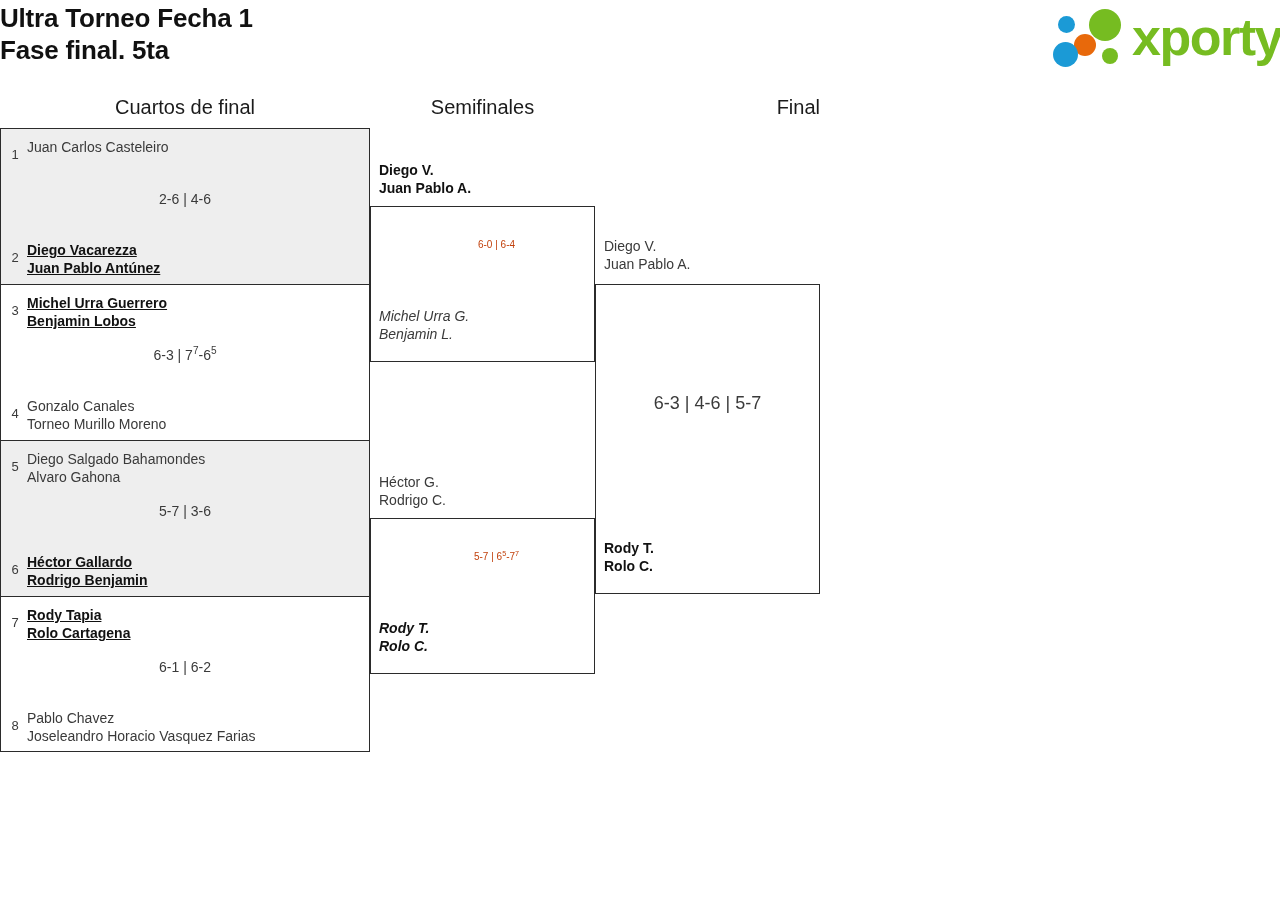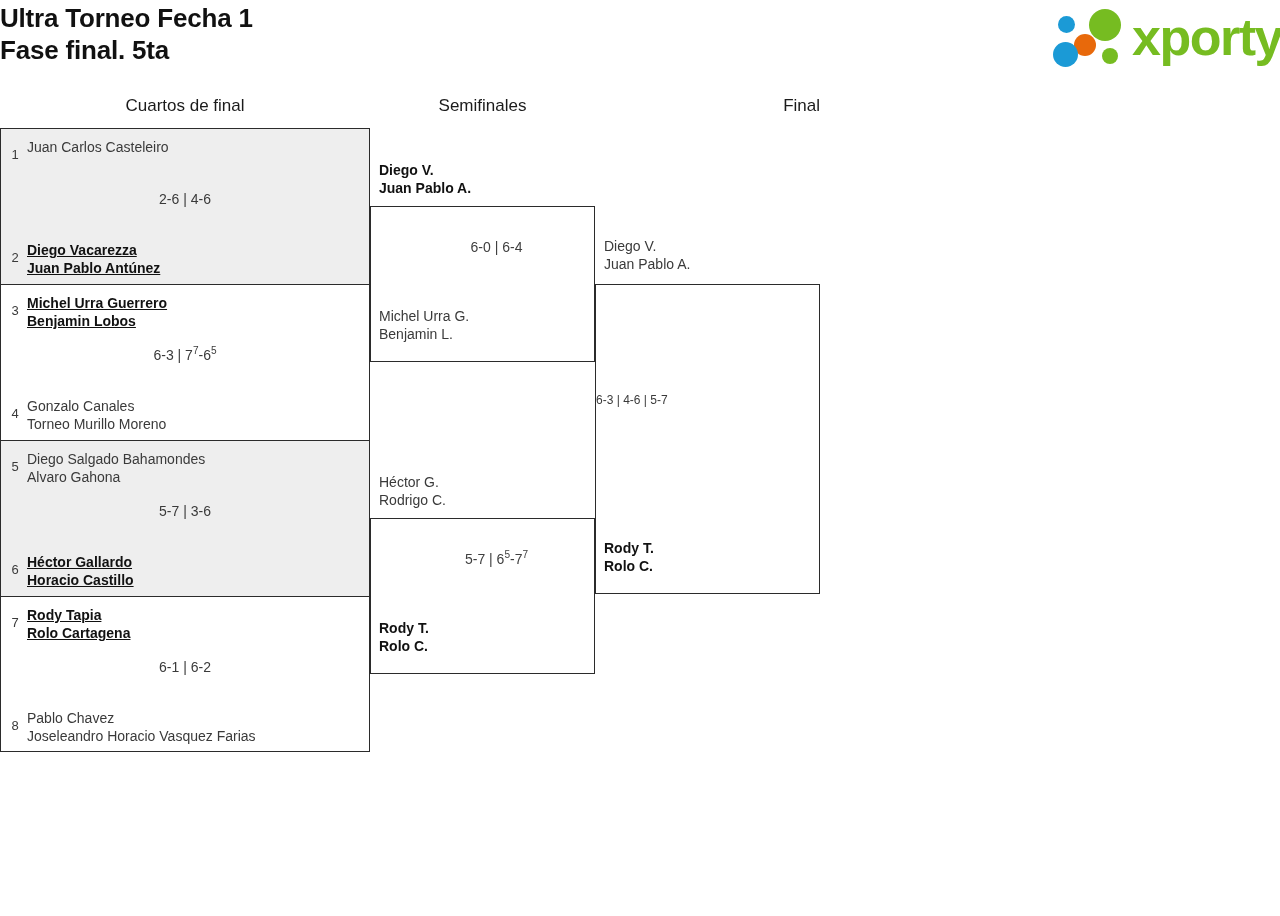--- a/index.html
+++ b/index.html
@@ -60,21 +60,21 @@
     font-weight: bold;
     color: #76bc21;
     letter-spacing: -1.5px;
     line-height: 62px;
   }
 
   
   .round-header {
     position: absolute;
     top: 96px;
-    font-size: 17px;
+    font-size: 20px;
     color: #1b1b1b;
     text-align: center;
     white-space: nowrap;
   }
   #round-header-0 { left: 0px;   width: 370px; }
   #round-header-1 { left: 370px; width: 225px; }
   #round-header-2 { left: 595px; width: 225px; text-align: right; }
 
   
   #bracket {
@@ -141,28 +141,28 @@
   .r2-team {
     position: absolute;
     left: 8px; right: 6px;
     font-size: 14px;
     line-height: 18px;
     color: #3a3a3a;
   }
   .r2-team.winner { color: #111111; font-weight: bold; }
   .r2-team .p { display: block; white-space: nowrap; }
   .r2-team-above { top: -46px; }
-  .r2-team-below { top: 108px; }
+  .r2-team-below { top: 108px; font-style: italic; }
   .r2-score {
     position: absolute;
     left: 0; right: 0;
     top: 107px;
     text-align: center;
-    font-size: 14px;
-    color: #404040;
+    font-size: 10px;
+    color: #c2410c;
     margin-left: 28px;
   }
 
   
   .r3-match {
     position: absolute;
     left: 595px;
     width: 225px;
     height: 310px;
     border: 1px solid #2b2b2b;
@@ -173,21 +173,22 @@
     left: 8px; right: 6px;
     font-size: 14px;
     line-height: 18px;
     color: #3a3a3a;
   }
   .r3-team.winner { color: #111111; font-weight: bold; }
   .r3-team .p { display: block; white-space: nowrap; }
   .r3-score {
     position: absolute;
     left: 0; right: 0;
-    font-size: 12px;
+    text-align: center;
+    font-size: 18px;
     color: #3a3a3a;
   }
 
   sup { font-size: 0.72em; vertical-align: super; line-height: 0; }
 </style>
 </head>
 <body>
 
 <div id="page">
 
@@ -245,21 +246,21 @@
     <div class="r1-match shaded" style="top:312px;">
       <div class="seed r1-seed-top">5</div>
       <div class="team r1-team-top">
         <span class="p">Diego Salgado Bahamondes</span>
         <span class="p">Alvaro Gahona</span>
       </div>
       <div class="r1-score">5-7 | 3-6</div>
       <div class="seed r1-seed-bottom">6</div>
       <div class="team winner r1-team-bottom">
         <span class="p">Héctor Gallardo</span>
-        <span class="p">Horacio Castillo</span>
+        <span class="p">Rodrigo Benjamin</span>
       </div>
     </div>
 
     <div class="r1-match plain last" style="top:468px;">
       <div class="seed r1-seed-top">7</div>
       <div class="team winner r1-team-top">
         <span class="p">Rody Tapia</span>
         <span class="p">Rolo Cartagena</span>
       </div>
       <div class="r1-score">6-1 | 6-2</div>

